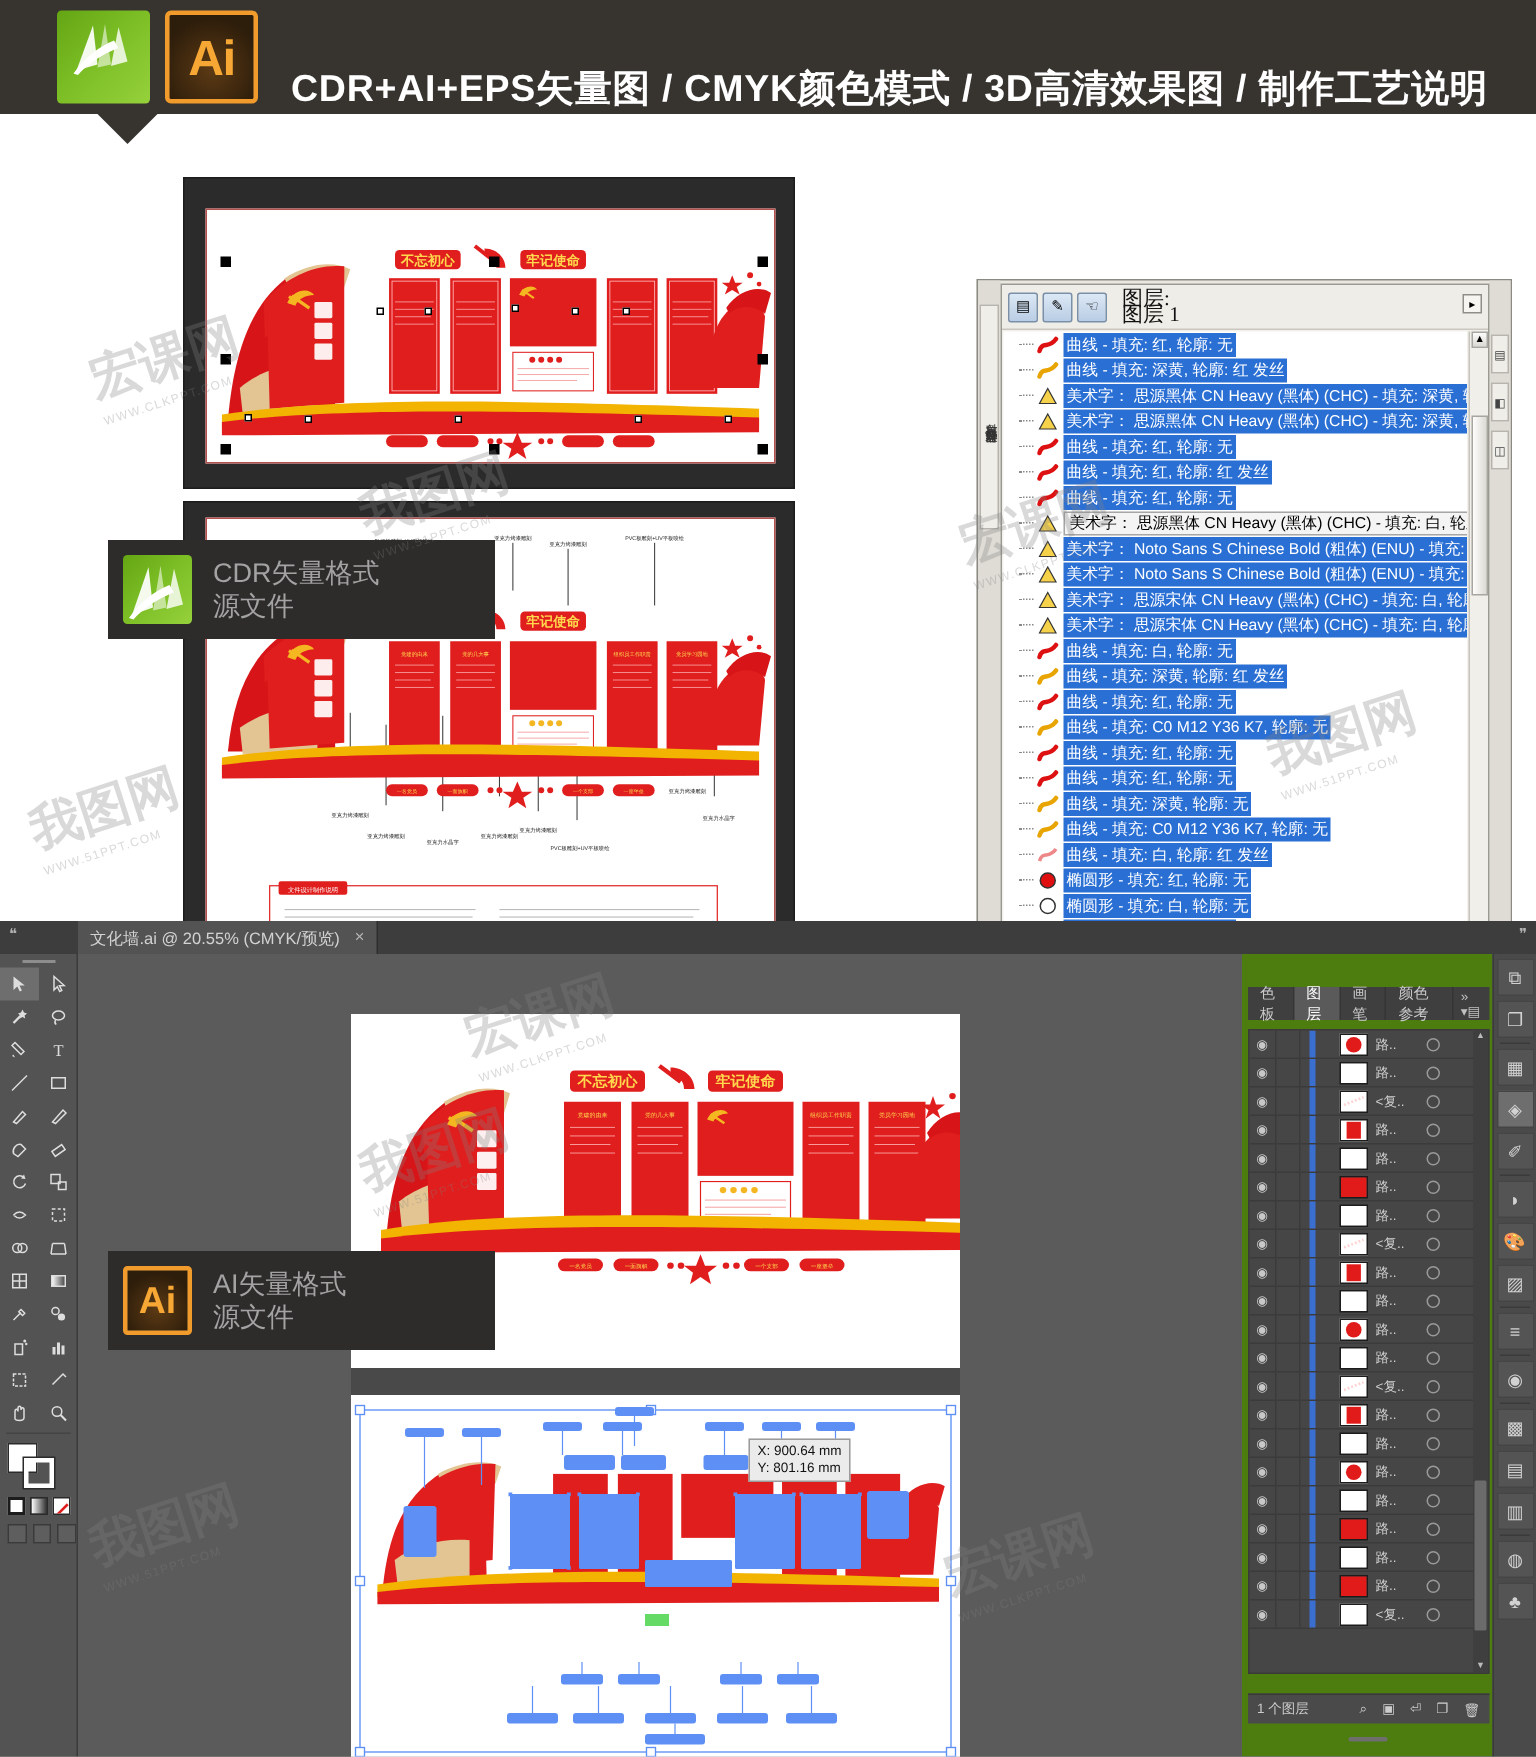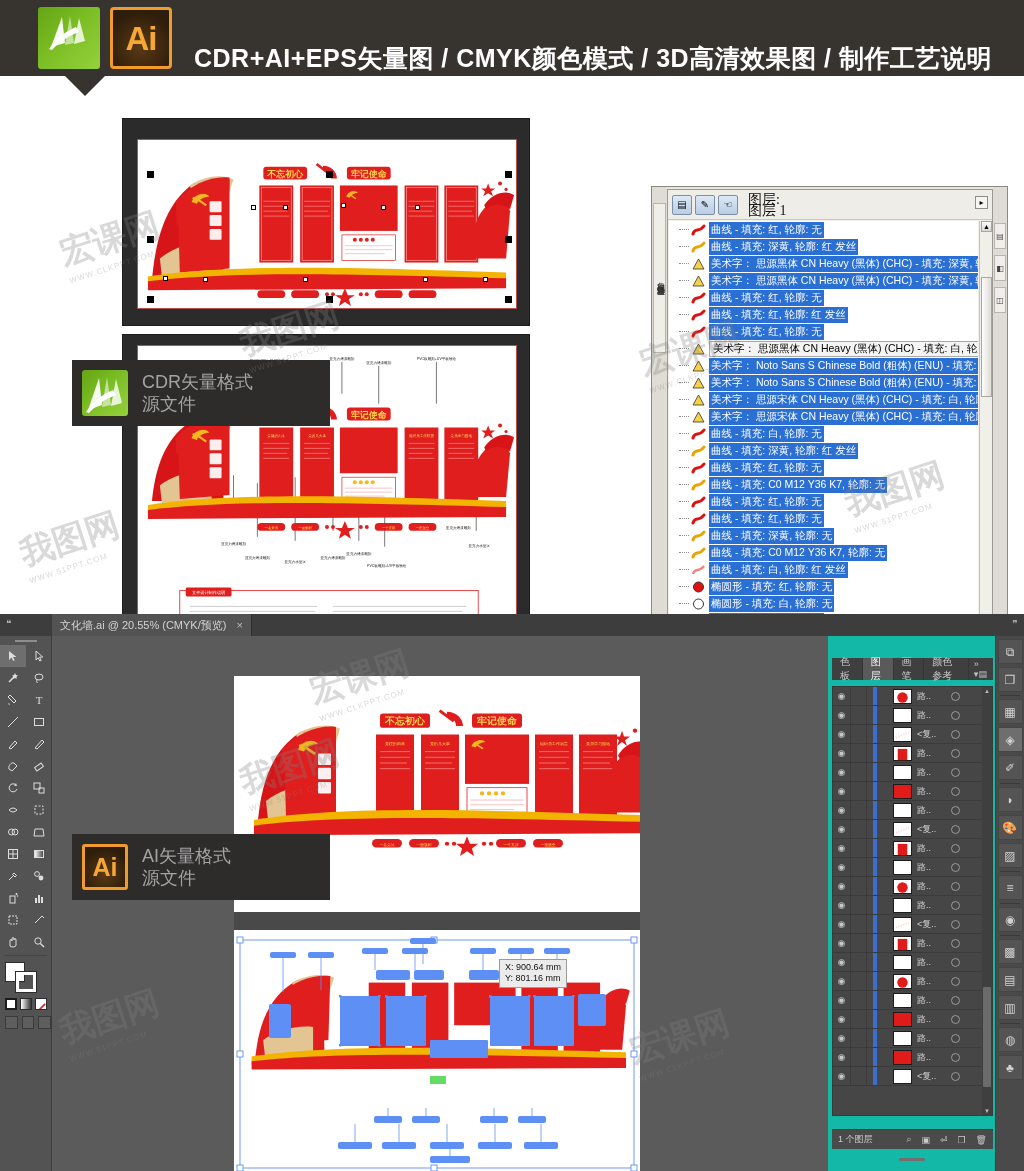--- a/index.html
+++ b/index.html
@@ -240,21 +240,21 @@
     position:absolute;left:0;top:236px;width:100%;height:18px;background:#494949;
   }
   .coord-tip{
     position:absolute;left:265px;top:283px;
     background:#ebebeb;border:1px solid #9b9b9b;padding:2px 5px;
     font-size:9px;color:#111;line-height:1.25;white-space:pre-line;z-index:12;
   }
 
   
   .ai-dock{
-    position:absolute;right:29px;top:22px;width:167px;bottom:0;background:#14b8a6;
+    position:absolute;right:29px;top:22px;width:167px;bottom:0;background:#4d7c0f;
   }
   .ai-panel{
     position:absolute;left:4px;top:50px;right:2px;height:430px;
     background:#464646;border:1px solid #3a3a3a;
   }
   .ai-panel-tabs{
     position:absolute;left:4px;top:22px;right:2px;height:22px;
     background:#3f3f3f;display:flex;align-items:stretch;
   }
   .ai-ptab{

